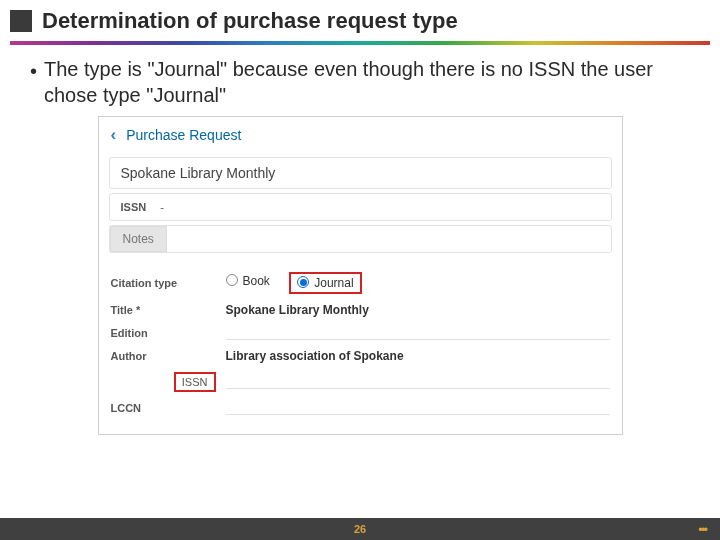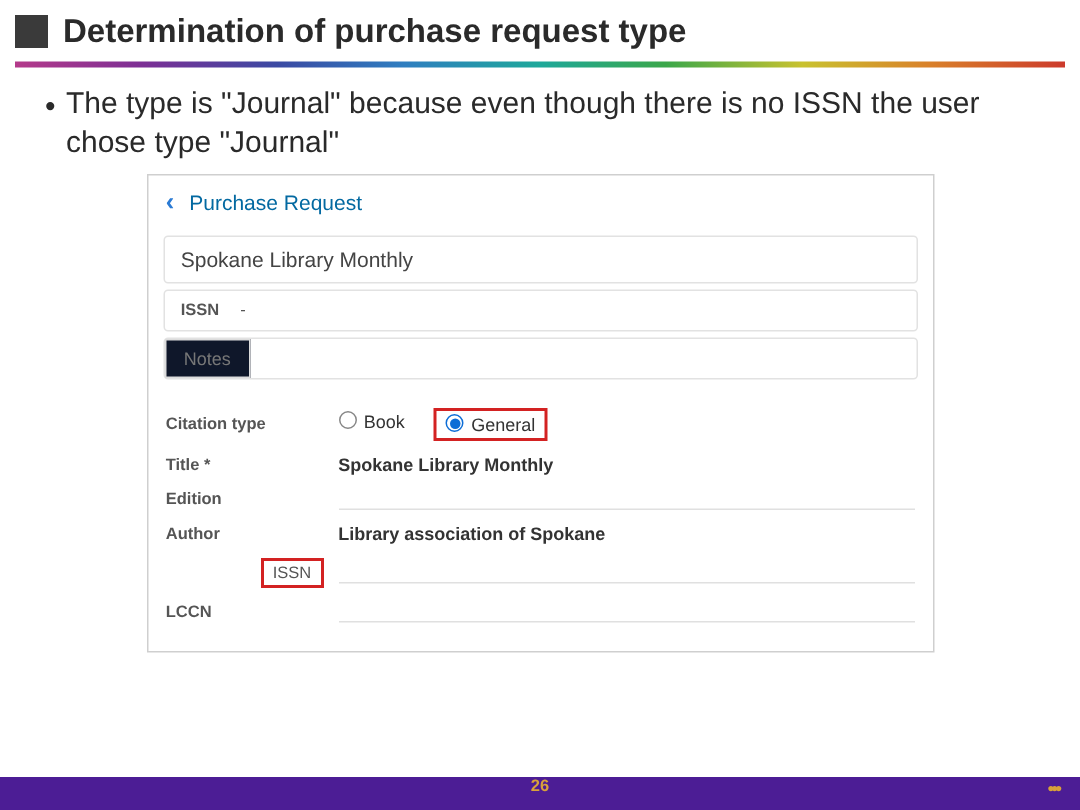--- a/index.html
+++ b/index.html
@@ -27,35 +27,35 @@
   .panel {
     margin: 4px 10px; border: 1px solid #e2e2e2; border-radius: 3px;
     padding: 7px 11px; background: #fff;
   }
   .panel.head { font-size: 14px; color: #444; font-weight: 500; }
   .kv { display: flex; gap: 14px; align-items: center; font-size: 11px; color: #555; }
   .kv .k { font-weight: 600; }
   .tabs { display: flex; gap: 0; }
   .tab { border: 1px solid #dcdcdc; padding: 5px 12px; font-size: 12px; }
   .tab.active { font-weight: 700; border-left: 3px solid #0d6dd6; }
-  .tab.inactive { color: #777; background: #0f172a; }
+  .tab.inactive { color: #777; background: #e5e5e5; }
   .form { padding: 6px 12px 10px 12px; }
   .fr { display: flex; align-items: center; margin: 9px 0; }
   .fl { width: 115px; font-size: 11px; color: #555; padding-right: 10px; font-weight: bold; }
   .fv { flex: 1; font-size: 12px; color: #333; font-weight: 600; }
   .radio { display: inline-flex; align-items: flex-start; gap: 5px; margin-right: 16px; font-size: 12px; font-weight: 400; }
   .rcircle { width: 12px; height: 12px; border: 1.5px solid #888; border-radius: 50%; display: inline-flex; align-items: center; justify-content: center; }
   .rcircle.sel { border-color: #0d6dd6; }
   .rcircle.sel::after { content: ""; width: 7px; height: 7px; border-radius: 50%; background: #0d6dd6; }
   .redbox-group { border: 2px solid #d32222; padding: 2px 6px; display: inline-flex; align-items: center; }
   .issn-highlight { display: inline-block; border: 2px solid #d32222; padding: 2px 6px; font-size: 11px; color: #555; }
   .input-line { flex: 1; border-bottom: 1px solid #e0e0e0; height: 14px; }
   .footer {
     position: absolute; left: 0; bottom: 0; width: 100%; height: 22px;
-    background: #4c1d95; display: flex; justify-content: center;
+    background: #404040; display: flex; align-items: center; justify-content: center;
   }
   .page-num { color: #d8a23a; font-size: 11px; font-weight: 600; }
   .footer-dots { position: absolute; right: 14px; color: #d8a23a; font-size: 13px; letter-spacing: -2px; }
 </style>
 </head>
 <body>
 
 <div class="title-row">
   <div class="title-square"></div>
   <div class="title-text">Determination of purchase request type</div>
@@ -98,21 +98,21 @@
     <div class="fr">
       <div class="fl">Citation type</div>
       <div class="fv" style="font-weight:400;">
         <span class="radio">
           <span class="rcircle"></span>
           <span>Book</span>
         </span>
         <span class="redbox-group">
           <span class="radio" style="margin-right:0;">
             <span class="rcircle sel"></span>
-            <span>General</span>
+            <span>Journal</span>
           </span>
         </span>
       </div>
     </div>
 
     <div class="fr">
       <div class="fl">Title *</div>
       <div class="fv">Spokane Library Monthly</div>
     </div>
 

